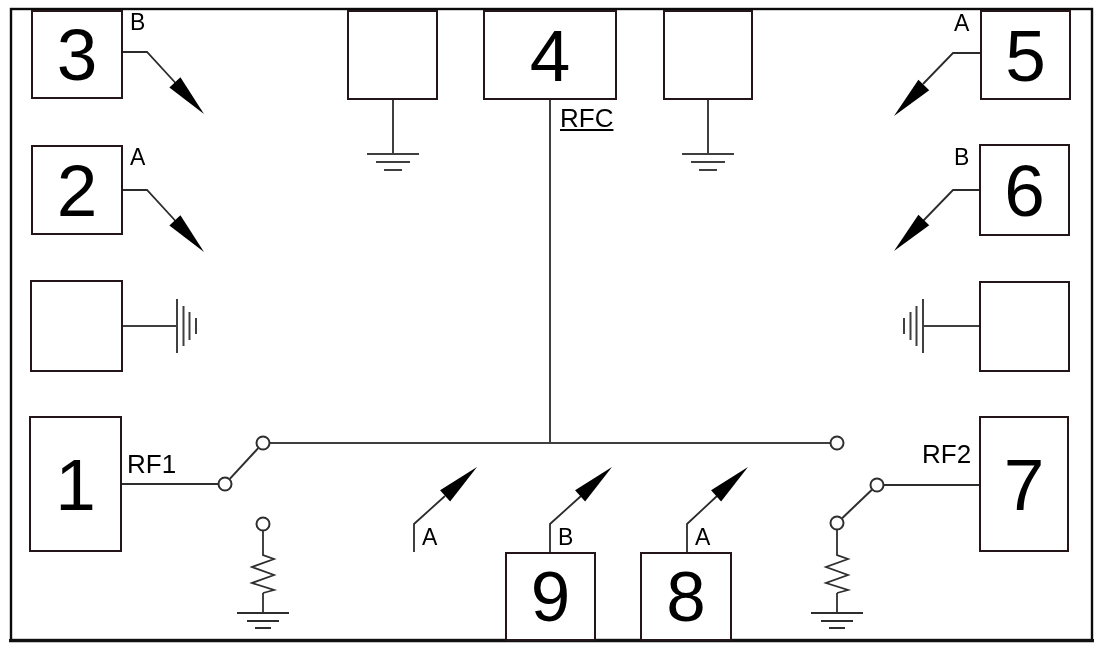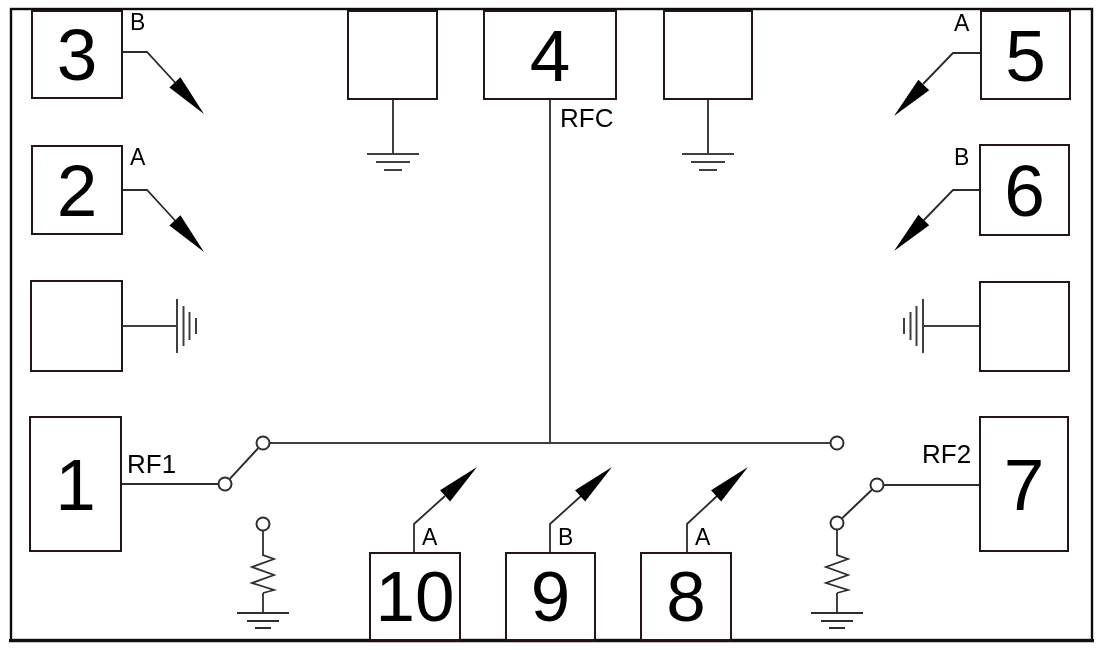--- a/index.html
+++ b/index.html
@@ -39,21 +39,21 @@
   
   #lbl-b3 {left:130px;top:11px;}
   #lbl-a2 {left:130px;top:146px;}
   #lbl-a5 {left:954px;top:12px;}
   #lbl-b6 {left:954px;top:146px;}
   #lbl-a10{left:422px;top:526px;}
   #lbl-b9 {left:558px;top:526px;}
   #lbl-a8 {left:695px;top:526px;}
   #lbl-rf1{left:127px;top:451px;text-align:right;}
   #lbl-rf2{left:922px;top:441px;}
-  #lbl-rfc{left:560px;top:105px;}
+  #lbl-rfc{left:560px;top:105px;text-decoration:underline;}
 </style>
 </head>
 <body>
 
 <div id="stage">
 
   <svg id="wires" width="1100" height="650" viewBox="0 0 1100 650">
     <defs>
       <polygon id="arrowhead" points="0,0 -43,7.5 -43,-7.5" fill="#000000"></polygon>
     </defs>
@@ -180,23 +180,20 @@
   <div class="pad" id="pad-5">
       <span>5</span>
     </div>
   <div class="pad" id="pad-6">
       <span>6</span>
     </div>
   <div class="pad" id="pad-gnd-right"></div>
   <div class="pad" id="pad-7">
       <span>7</span>
     </div>
-  <div class="pad small-num" id="pad-10">
-      <span>10</span>
-    </div>
   <div class="pad small-num" id="pad-9">
       <span>9</span>
     </div>
   <div class="pad small-num" id="pad-8">
       <span>8</span>
     </div>
 
   <div class="lbl" id="lbl-b3">B</div>
   <div class="lbl" id="lbl-a2">A</div>
   <div class="lbl" id="lbl-a5">A</div>

